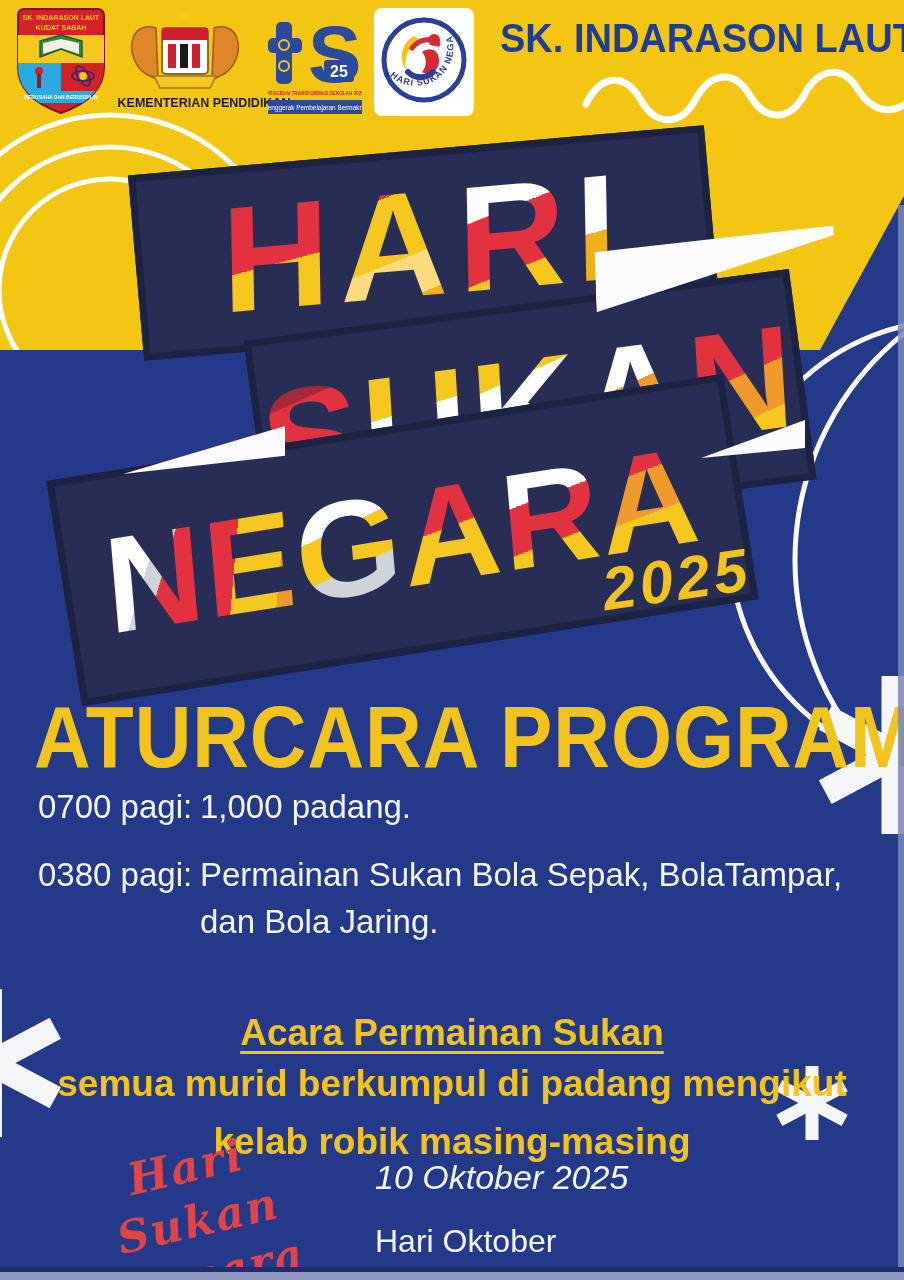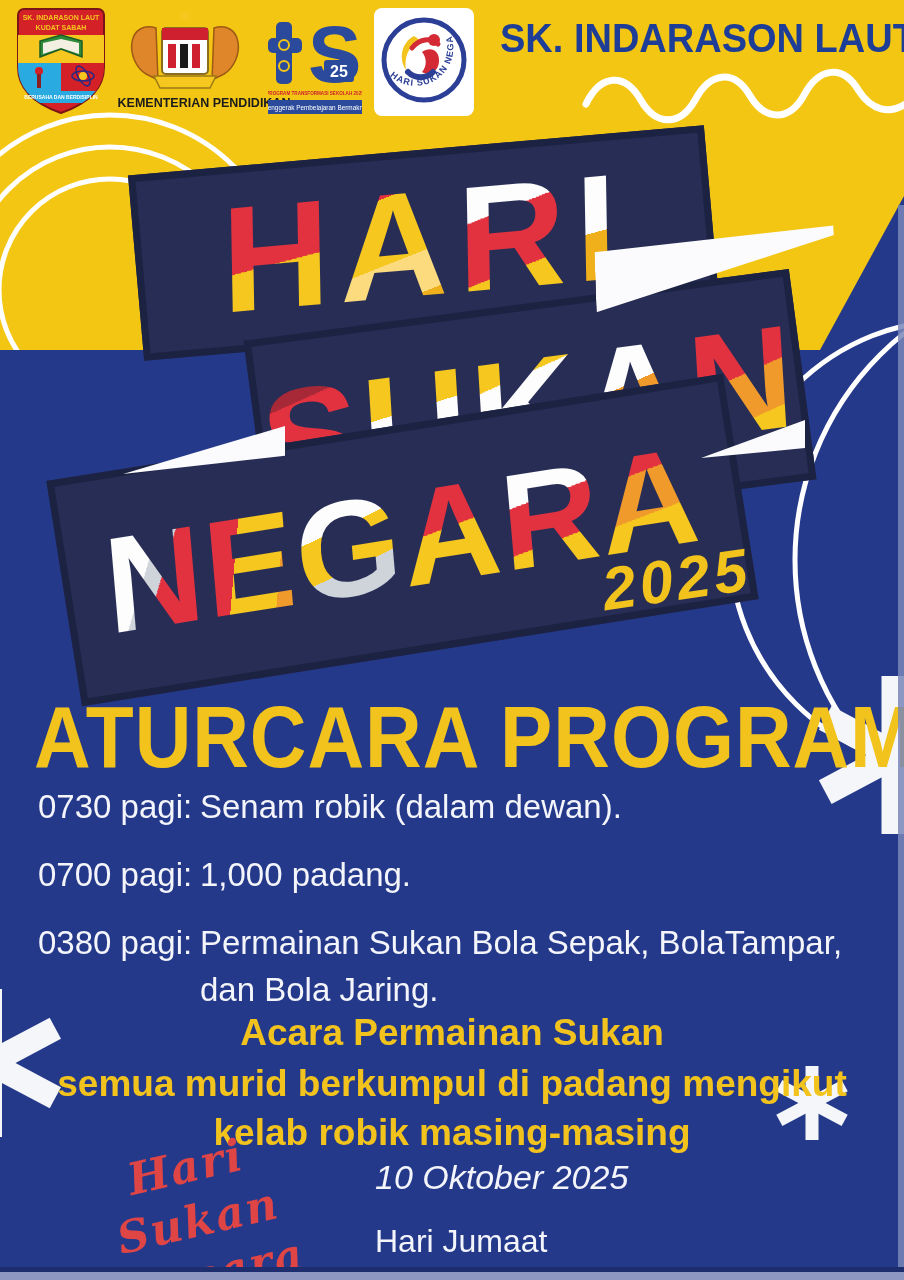--- a/index.html
+++ b/index.html
@@ -88,23 +88,23 @@
     transform:scale(0.98,1.08);transform-origin:left top;white-space:nowrap;
   }
   #schedule{position:absolute;left:38px;top:784px;width:850px;z-index:6;color:#f3f5fa;}
   .sched-row{display:flex;margin-bottom:21px;font-size:33px;line-height:1.42;}
   .sched-time{flex:0 0 162px;}
   .sched-act{flex:0 0 668px;max-width:668px;}
 
   
   #notice{position:absolute;left:0;top:1012px;width:904px;z-index:6;text-align:center;
     color:#f2c31d;font-weight:bold;}
-  #notice-heading{font-size:37px;text-underline-offset:6px;
+  #notice-heading{font-size:37px;text-decoration:underline;text-underline-offset:6px;
     text-decoration-thickness:3px;margin-bottom:9px;}
-  #notice-line1{font-size:37px;margin-bottom:7px;}
+  #notice-line1{font-size:37px;margin-bottom:16px;}
   #notice-line2{font-size:37px;}
 
   
   #script-sign{
     position:absolute;left:78px;top:1138px;width:240px;z-index:6;text-align:center;
     transform:rotate(-13deg);
     font-family:"DejaVu Serif", serif;font-style:italic;font-weight:bold;
     color:#e04545;font-size:44px;line-height:1.25;letter-spacing:2px;
   }
   #date-block{position:absolute;left:375px;top:1158px;z-index:6;color:#f3f5fa;}
@@ -237,24 +237,20 @@
   <div class="ast" id="ast-small" style="left:774px;top:1065px;width:76px;height:76px;">
     <div class="bar" style="width:13px;height:74px;transform:translate(-50%,-50%) rotate(0deg);"></div>
     <div class="bar" style="width:13px;height:74px;transform:translate(-50%,-50%) rotate(62deg);"></div>
     <div class="bar" style="width:13px;height:74px;transform:translate(-50%,-50%) rotate(-62deg);"></div>
   </div>
 
   <div id="aturcara-heading">ATURCARA PROGRAM</div>
 
   <div id="schedule">
     <div class="sched-row">
-      <div class="sched-time">0730 pagi:</div>
-      <div class="sched-act">Senam robik (dalam dewan).</div>
-    </div>
-    <div class="sched-row">
       <div class="sched-time">0700 pagi:</div>
       <div class="sched-act">1,000 padang.</div>
     </div>
     <div class="sched-row">
       <div class="sched-time">0380 pagi:</div>
       <div class="sched-act">Permainan Sukan Bola Sepak, BolaTampar, dan Bola Jaring.</div>
     </div>
   </div>
 
   <div id="notice">
@@ -262,20 +258,20 @@
     <div id="notice-line1">semua murid berkumpul di padang mengikut</div>
     <div id="notice-line2">kelab robik masing-masing</div>
   </div>
 
   <div id="script-sign">
     <div>Hari Sukan</div>
     <div>Negara</div>
   </div>
   <div id="date-block">
     <div id="event-date">10 Oktober 2025</div>
-    <div id="event-day">Hari Jumaat</div>
+    <div id="event-day">Hari Oktober</div>
   </div>
 
   <div id="strip-right"></div>
   <div id="strip-bottom-dark"></div>
   <div id="strip-bottom-light"></div>
 
 </div>
 
 </body></html>

